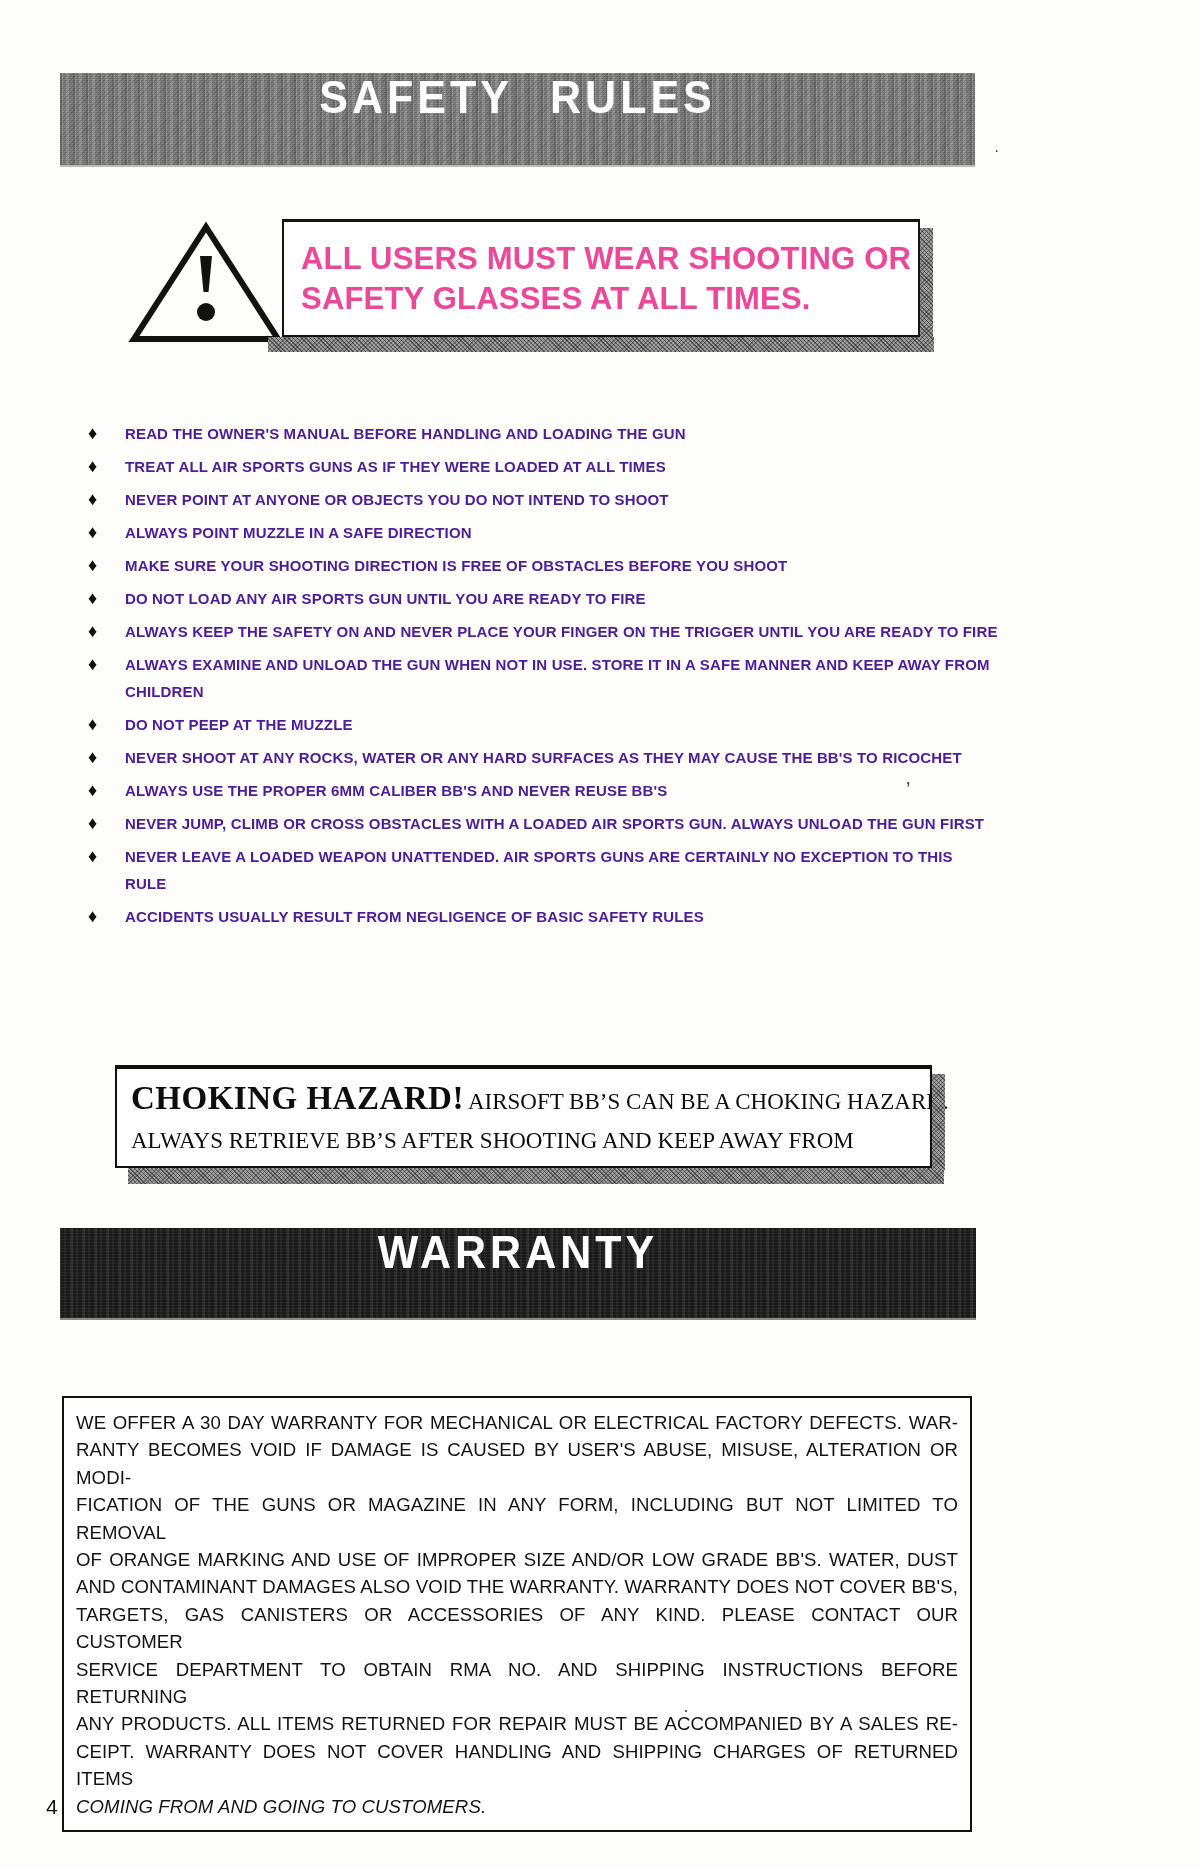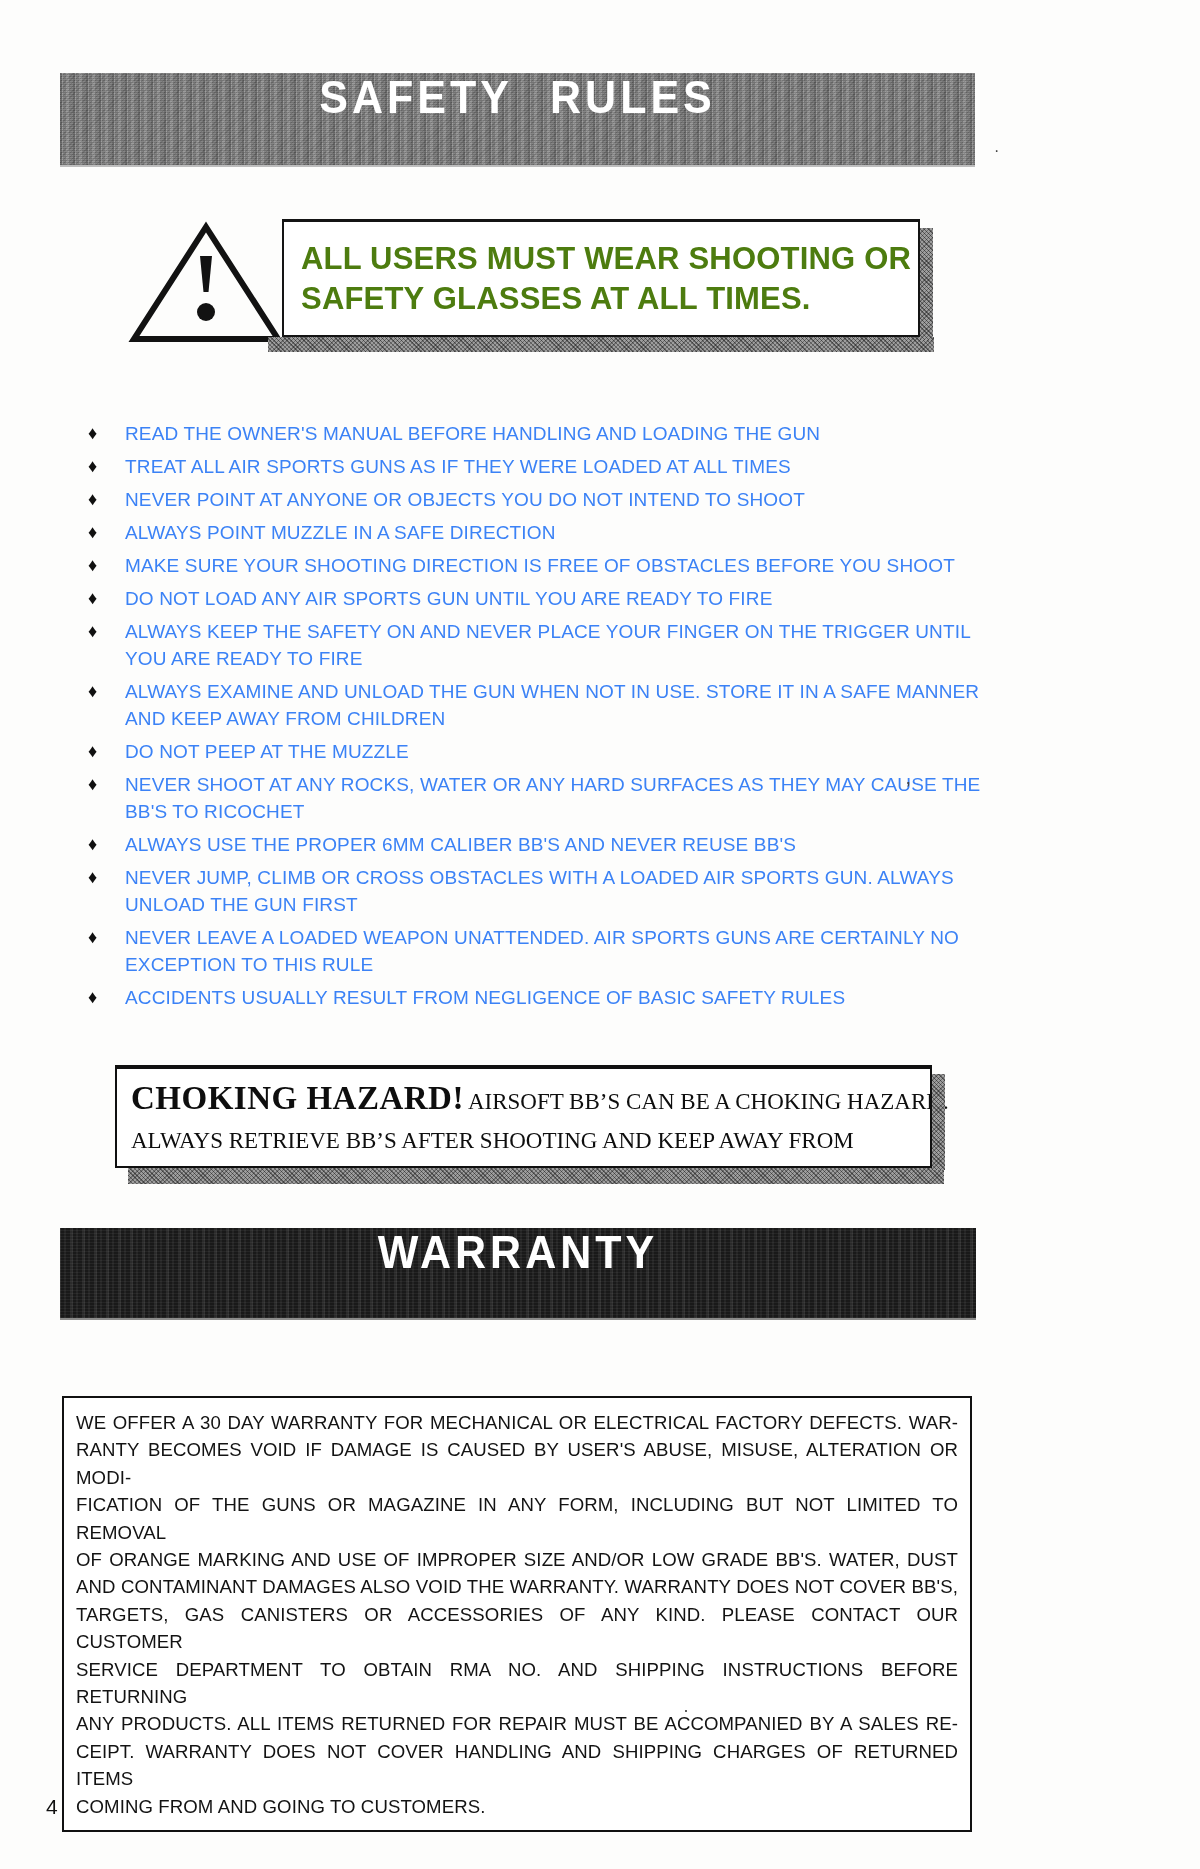--- a/index.html
+++ b/index.html
@@ -34,36 +34,36 @@
   }
 
   
   .warn-triangle{position:absolute;left:126px;top:220px;width:160px;height:126px;}
   .glasses-box{
     position:absolute;left:282px;top:219px;width:638px;height:118px;
     border:2px solid #141414;border-top-width:3px;background:#fff;
     box-sizing:border-box;display:flex;flex-direction:column;justify-content:center;
     padding-left:17px;
   }
-  .glasses-line{font-size:31px;font-weight:700;line-height:40px;color:#4d7c0f;letter-spacing:.2px;}
+  .glasses-line{font-size:31px;font-weight:700;line-height:40px;color:#ec4899;letter-spacing:.2px;}
 
   .shadow-strip{
     position:absolute;background-color:#9d9d9d;
     background-image:
       repeating-linear-gradient(45deg, rgba(0,0,0,.42) 0 1px, transparent 1px 3px),
       repeating-linear-gradient(-45deg, rgba(0,0,0,.30) 0 1px, transparent 1px 3px);
   }
   .gb-shadow-bottom{left:268px;top:337px;width:666px;height:15px;}
   .gb-shadow-right{left:920px;top:228px;width:13px;height:112px;}
 
   
   .rules-list{position:absolute;left:88px;top:420px;width:910px;}
   .rule{display:flex;margin-bottom:6px;}
   .rule .bullet{width:37px;flex:none;font-size:18px;line-height:27px;color:#101010;}
-  .rule .txt{flex:1;font-size:19px;line-height:27px;letter-spacing:.15px;color:#3b82f6;}
+  .rule .txt{flex:1;font-size:15px;line-height:27px;letter-spacing:.15px;color:#4c1d95;font-weight:bold;}
 
   
   .choking-box{
     position:absolute;left:115px;top:1065px;width:817px;height:103px;
     border:2px solid #101010;border-top-width:4px;background:#fff;box-sizing:border-box;
     padding:9px 14px 0 14px;font-family:"Liberation Serif",serif;color:#0e0e0e;
   }
   .ch-line1{line-height:40px;white-space:nowrap;}
   .ch-head{font-size:33px;font-weight:700;letter-spacing:.5px;}
   .ch-rest{font-size:23px;}
@@ -74,21 +74,21 @@
   
   .warranty-box{
     position:absolute;left:62px;top:1396px;width:910px;
     border:2px solid #111;background:#fff;box-sizing:border-box;
     padding:11px 12px 10px 12px;
   }
   .w-line{
     font-size:18.6px;line-height:27.4px;letter-spacing:.1px;color:#131313;
     text-align:justify;text-align-last:justify;
   }
-  .w-line.last{text-align:right;text-align-last:left;}
+  .w-line.last{text-align:right;text-align-last:left;font-style:italic;}
 
   
   .page-number{position:absolute;left:46px;top:1795px;font-size:21px;color:#111;}
   .artifact{position:absolute;color:#444;}
   .a1{left:906px;top:778px;font-size:20px;}
   .a2{left:683px;top:1700px;font-size:18px;}
   .a3{left:994px;top:142px;font-size:16px;}
 </style>
 </head>
 <body>

